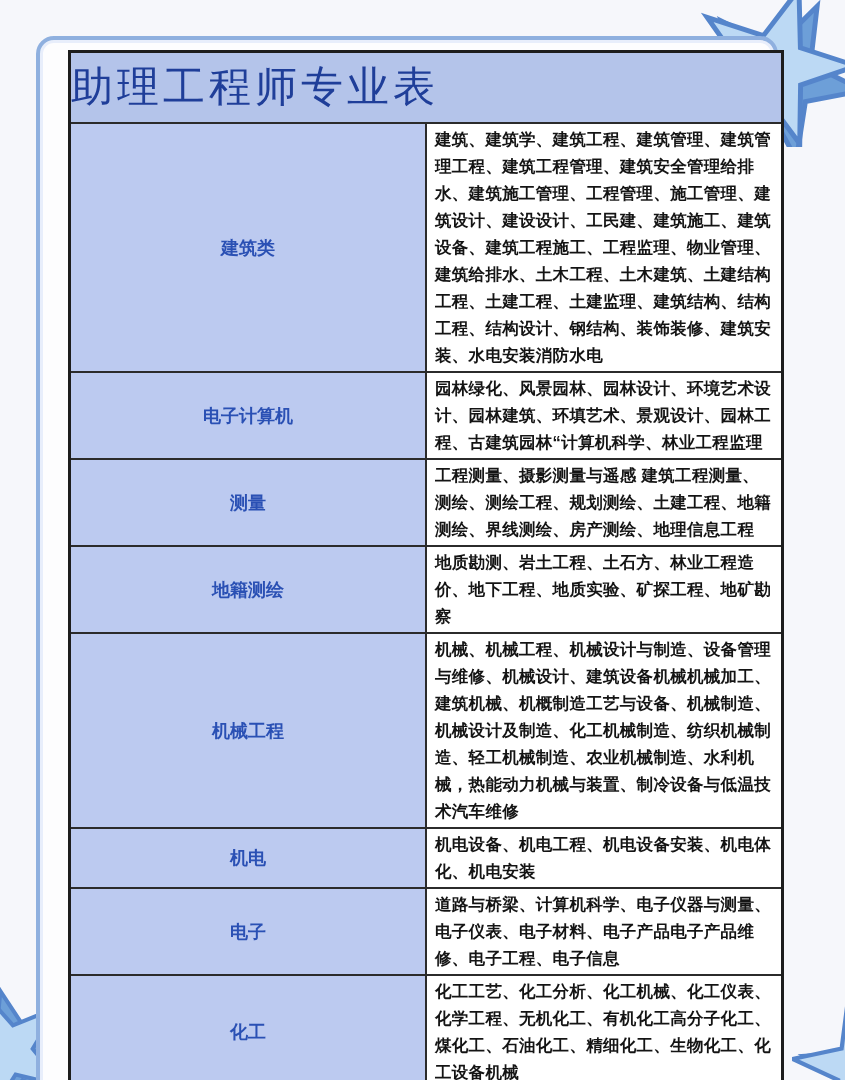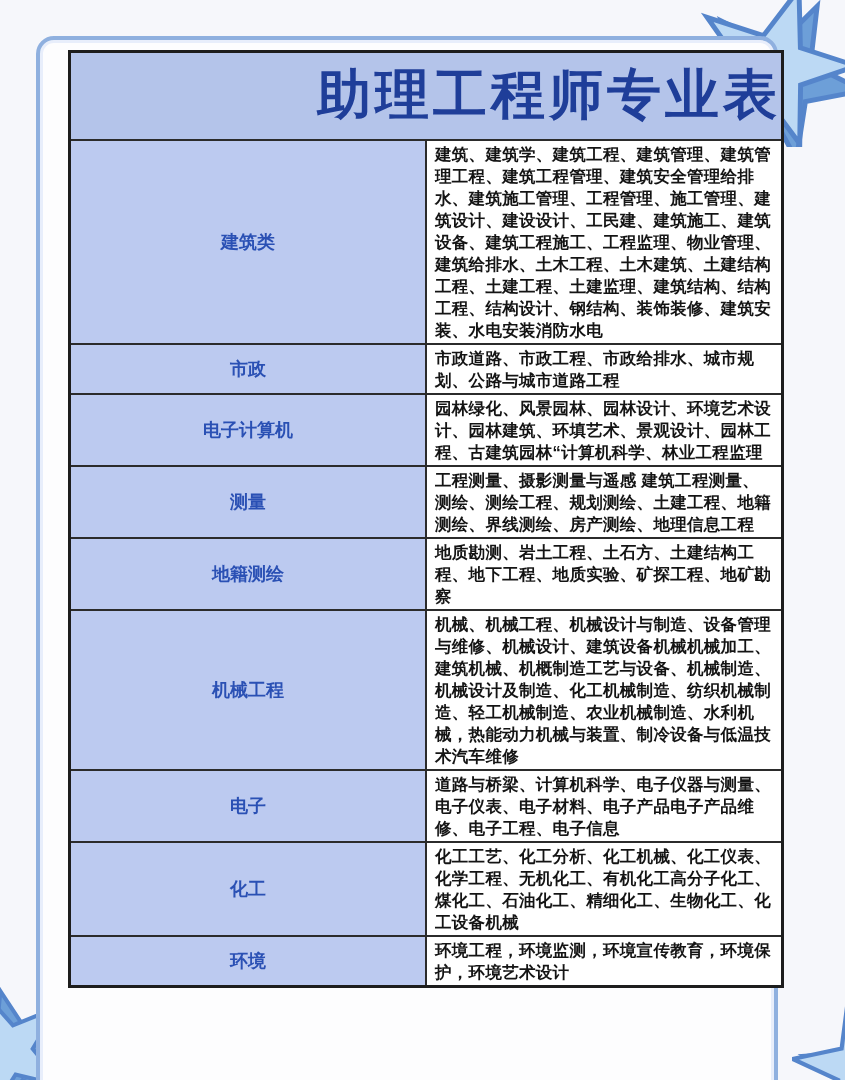--- a/index.html
+++ b/index.html
@@ -38,41 +38,41 @@
     table-layout:fixed;
     background:#ffffff;
     border:3px solid #1d1d1d;
   }
   table.majors-table th, table.majors-table td{
     border:2px solid var(--grid-color);
   }
   th.title-cell{
     background:var(--header-bg);
     color:var(--title-color);
-    font-size:54px;
-    font-weight:700;
+    font-size:42px;
+    font-weight:400;
     letter-spacing:4px;
-    text-align:right;
+    text-align:left;
     padding:6px 0 7px 0;
   }
   th.cat{
     width:80px;
     background:var(--label-bg);
     color:var(--label-color);
     font-size:18px;
     font-weight:700;
     text-align:center;
     vertical-align:middle;
     padding:1px 0;
   }
   td.majors{
     color:var(--content-color);
     font-size:16.5px;
     font-weight:700;
-    line-height:22px;
+    line-height:27px;
     text-align:left;
     vertical-align:middle;
     padding:2px 6px 2px 8px;
     letter-spacing:0.3px;
   }
   .star{position:absolute;pointer-events:none;}
   .star-tr{left:692px; top:-18px;}
   .star-bl{left:-62px; top:982px;}
   .star-br{left:792px; top:995px;}
 </style>
@@ -106,38 +106,38 @@
       <tr>
         <th class="title-cell" colspan="2">助理工程师专业表</th>
       </tr>
     </thead>
     <tbody>
         <tr>
           <th class="cat">建筑类</th>
           <td class="majors">建筑、建筑学、建筑工程、建筑管理、建筑管理工程、建筑工程管理、建筑安全管理给排水、建筑施工管理、工程管理、施工管理、建筑设计、建设设计、工民建、建筑施工、建筑设备、建筑工程施工、工程监理、物业管理、建筑给排水、土木工程、土木建筑、土建结构工程、土建工程、土建监理、建筑结构、结构工程、结构设计、钢结构、装饰装修、建筑安装、水电安装消防水电</td>
         </tr>
         <tr>
-          <th class="cat">市政</th>
-          <td class="majors">市政道路、市政工程、市政给排水、城市规划、公路与城市道路工程</td>
-        </tr>
-        <tr>
           <th class="cat">电子计算机</th>
           <td class="majors">园林绿化、风景园林、园林设计、环境艺术设计、园林建筑、环填艺术、景观设计、园林工程、古建筑园林“计算机科学、林业工程监理</td>
         </tr>
         <tr>
           <th class="cat">测量</th>
           <td class="majors">工程测量、摄影测量与遥感 建筑工程测量、测绘、测绘工程、规划测绘、土建工程、地籍测绘、界线测绘、房产测绘、地理信息工程</td>
         </tr>
         <tr>
           <th class="cat">地籍测绘</th>
-          <td class="majors">地质勘测、岩土工程、土石方、土建结构工程、地下工程、地质实验、矿探工程、地矿勘察</td>
+          <td class="majors">地质勘测、岩土工程、土石方、林业工程造价、地下工程、地质实验、矿探工程、地矿勘察</td>
         </tr>
         <tr>
           <th class="cat">机械工程</th>
           <td class="majors">机械、机械工程、机械设计与制造、设备管理与维修、机械设计、建筑设备机械机械加工、建筑机械、机概制造工艺与设备、机械制造、机械设计及制造、化工机械制造、纺织机械制造、轻工机械制造、农业机械制造、水利机械，热能动力机械与装置、制冷设备与低温技术汽车维修</td>
+        </tr>
+        <tr>
+          <th class="cat">机电</th>
+          <td class="majors">机电设备、机电工程、机电设备安装、机电体化、机电安装</td>
         </tr>
         <tr>
           <th class="cat">电子</th>
           <td class="majors">道路与桥梁、计算机科学、电子仪器与测量、电子仪表、电子材料、电子产品电子产品维修、电子工程、电子信息</td>
         </tr>
         <tr>
           <th class="cat">化工</th>
           <td class="majors">化工工艺、化工分析、化工机械、化工仪表、化学工程、无机化工、有机化工高分子化工、煤化工、石油化工、精细化工、生物化工、化工设备机械</td>
         </tr>
         <tr>

